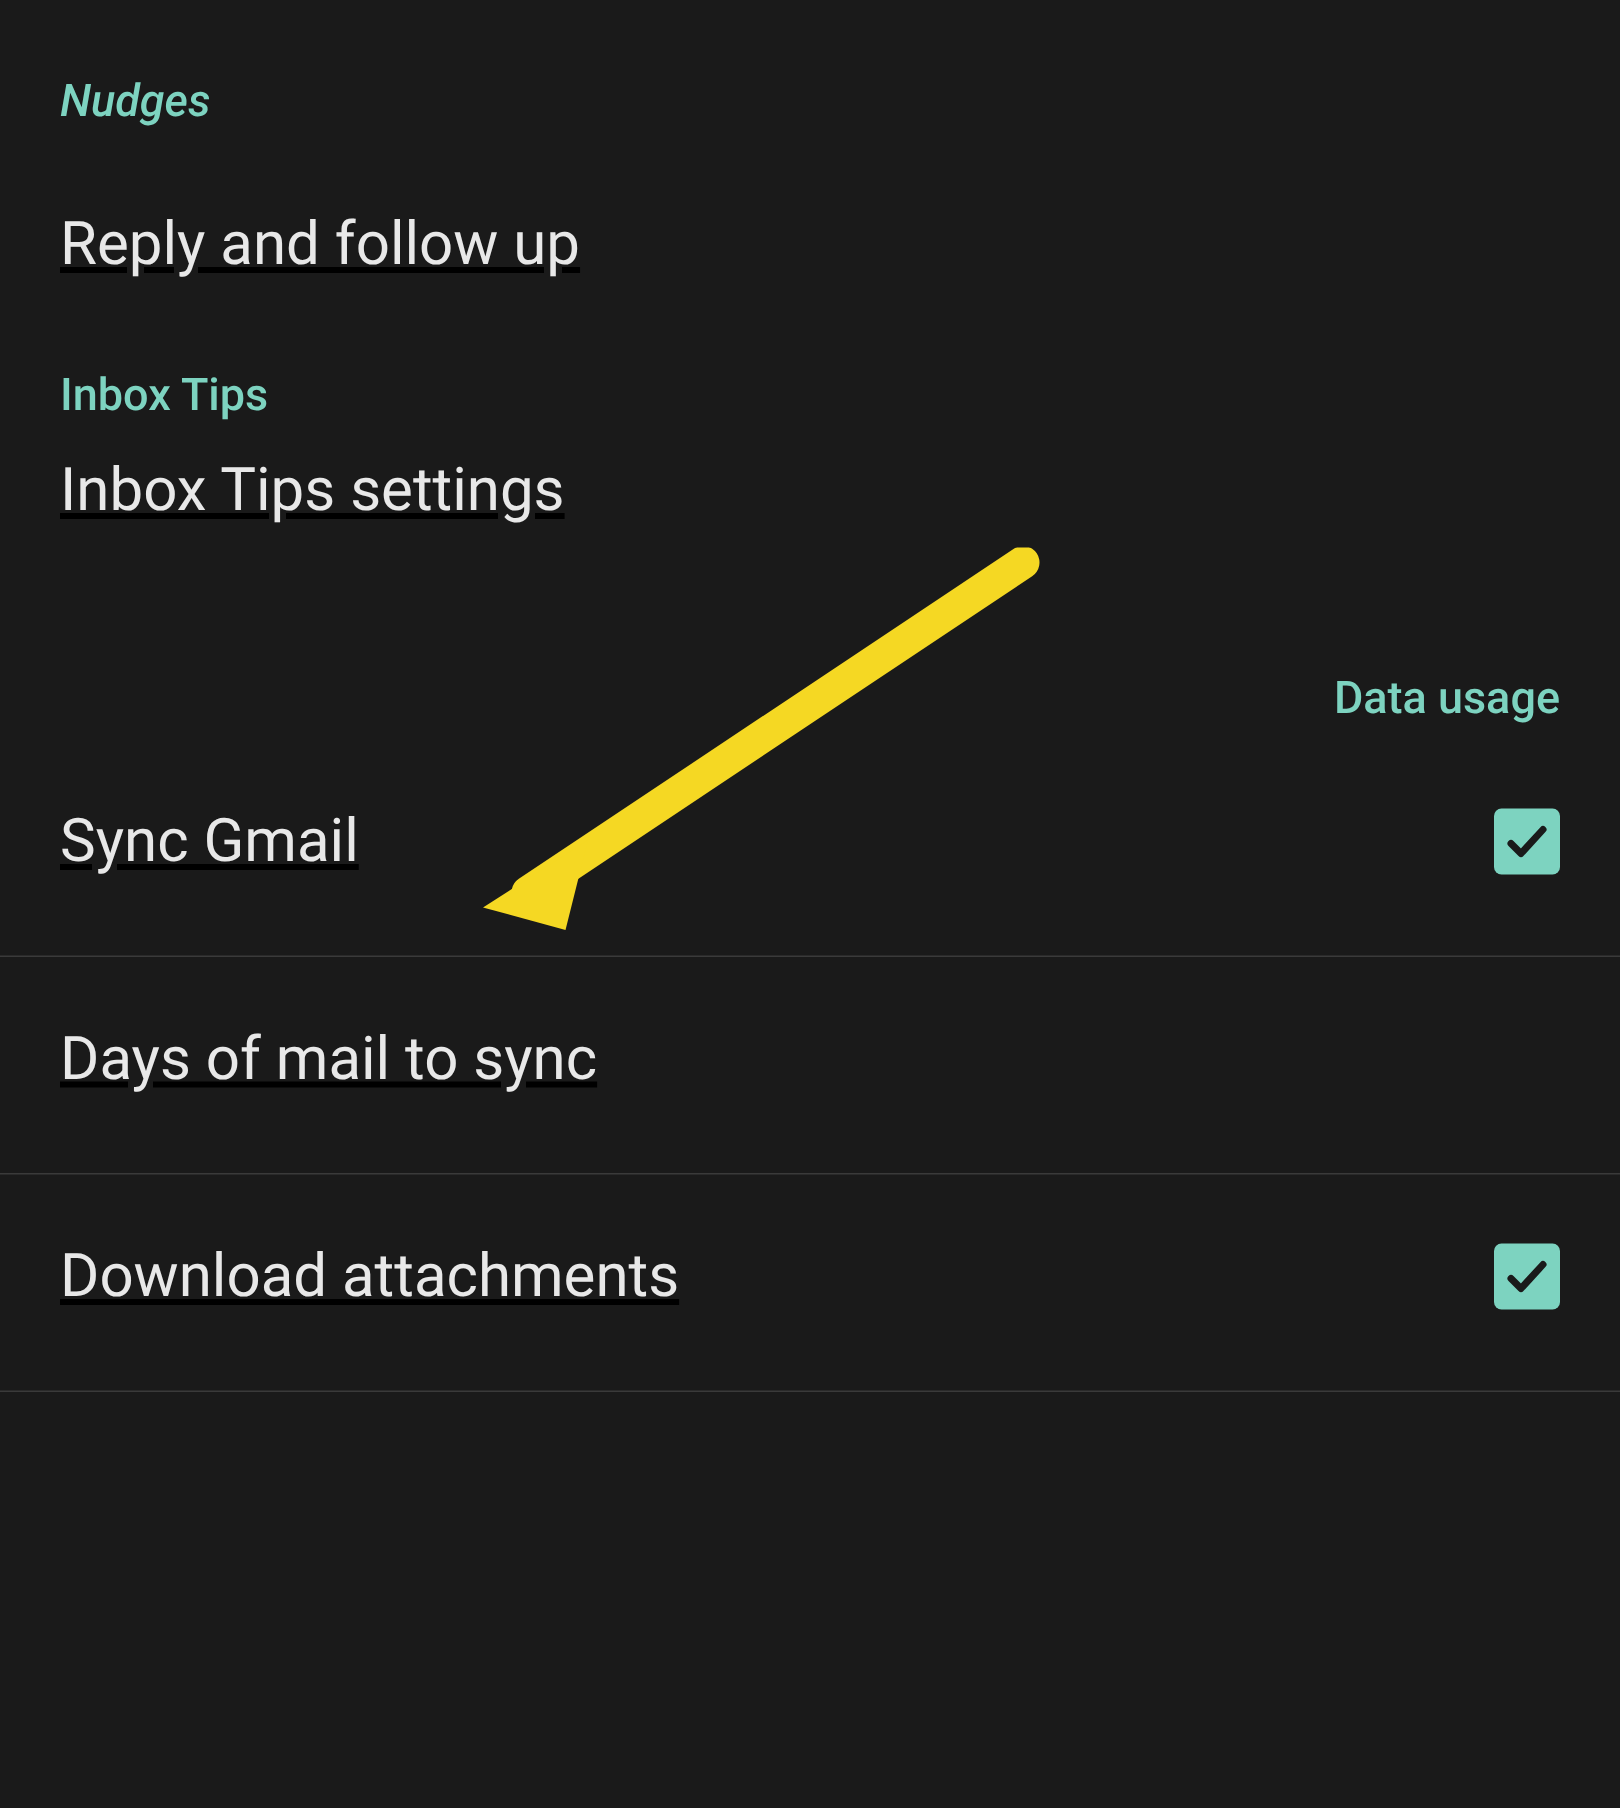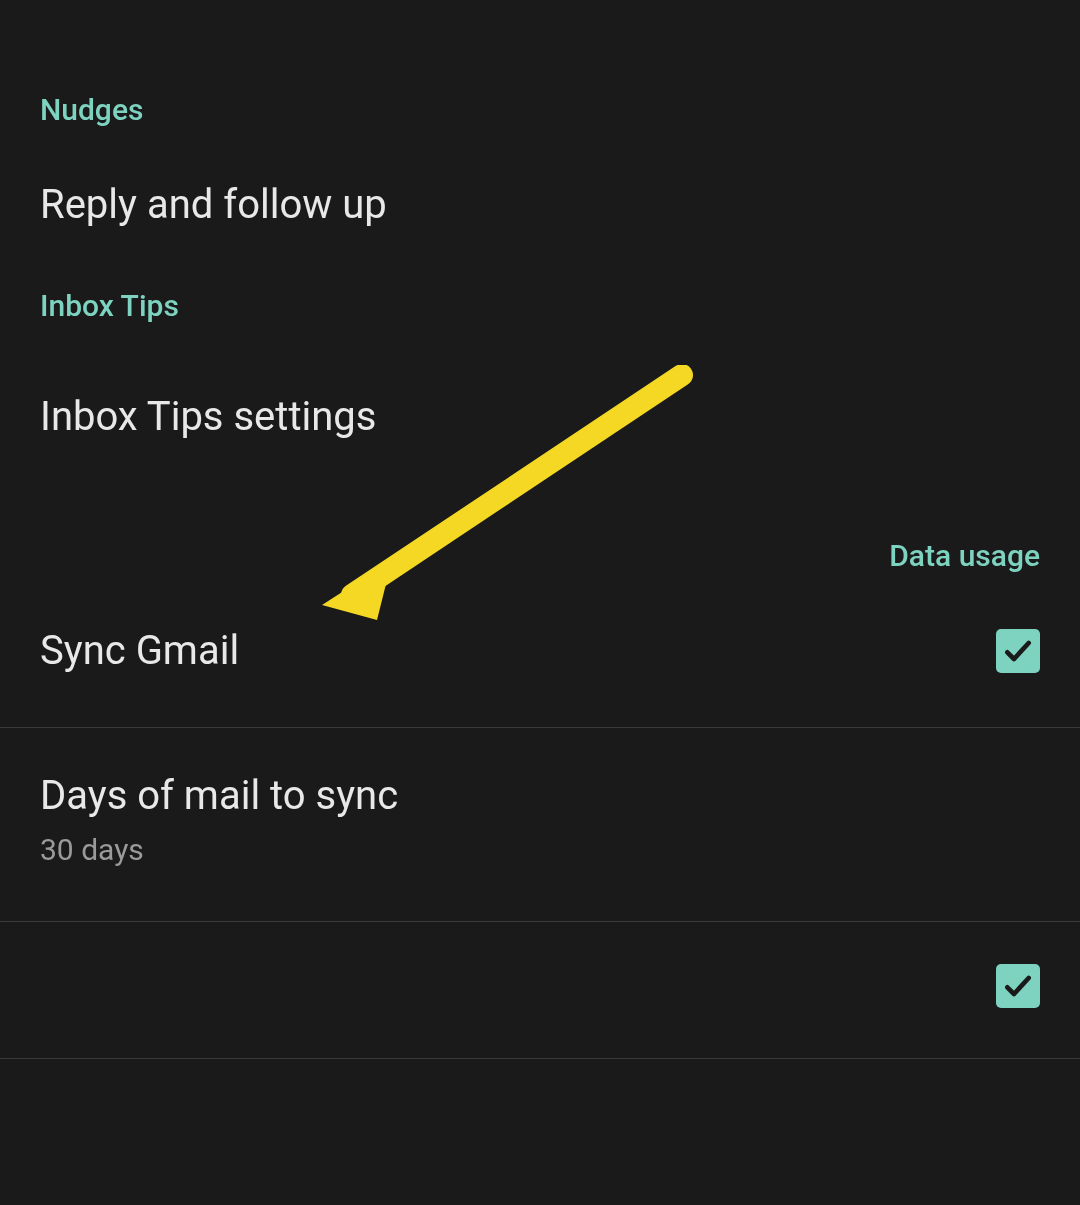--- a/index.html
+++ b/index.html
@@ -26,20 +26,21 @@
     
     .setting-item {
       display: flex;
       align-items: center;
       justify-content: space-between;
       padding: 0 40px;
     }
     
     .setting-content {
       flex: 1;
+      text-decoration: underline;
     }
     
     .setting-title {
       color: #e8e8e8;
       font-size: 40px;
       font-weight: 400;
       line-height: 1.3;
     }
     
     .setting-subtitle {
@@ -67,33 +68,34 @@
       height: 32px;
     }
     
     .divider {
       height: 1px;
       background-color: #3a3a3a;
       width: 100%;
     }
     
     .nudges-header {
-      padding-top: 92px;
+      padding-top: 50px;
+      font-style: italic;
     }
     
     .reply-item {
       margin-top: 52px;
     }
     
     .inbox-tips-header {
       margin-top: 57px;
     }
     
     .inbox-tips-item {
-      margin-top: 68px;
+      margin-top: 20px;
     }
     
     .data-usage-header {
       margin-top: 95px;
       text-align: right;
     }
     
     .sync-gmail-item {
       margin-top: 52px;
       padding-bottom: 50px;
@@ -147,28 +149,28 @@
       <polyline points="4 13 9 18 20 6"></polyline>
     </svg>
   </div>
 </div>
 
 <div class="divider"></div>
 
 <div class="setting-item days-sync-item">
   <div class="setting-content">
     <div class="setting-title">Days of mail to sync</div>
-    <div class="setting-subtitle">30 days</div>
   </div>
 </div>
 
 <div class="divider"></div>
 
 <div class="setting-item download-item">
   <div class="setting-content">
+    <div class="setting-title">Download attachments</div>
   </div>
   <div class="checkbox">
     <svg viewBox="0 0 24 24" fill="none" stroke="#1a1a1a" stroke-width="3.5" stroke-linecap="round" stroke-linejoin="round">
       <polyline points="4 13 9 18 20 6"></polyline>
     </svg>
   </div>
 </div>
 
 <div class="divider"></div>
 

